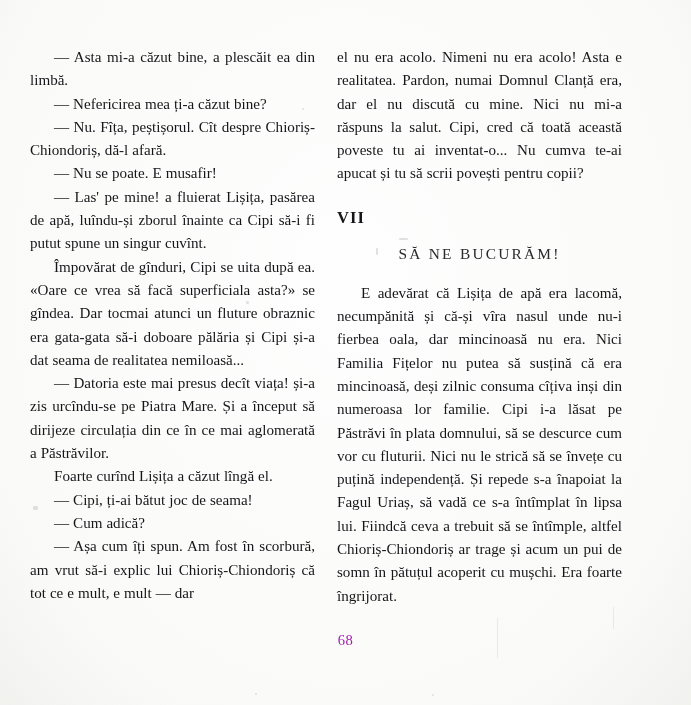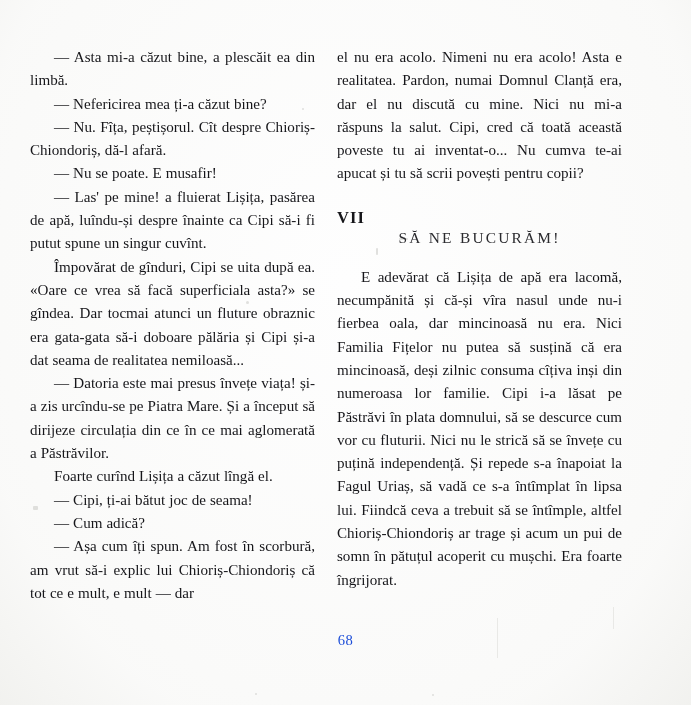--- a/index.html
+++ b/index.html
@@ -67,32 +67,33 @@
     font-weight: bold;
     font-size: 16.5px;
     letter-spacing: 1.1px;
     line-height: 20px;
   }
   .chapter-title {
     text-align: center;
     font-size: 15.4px;
     letter-spacing: 2.2px;
     line-height: 20px;
+    margin-top: 16px;
     color: #2a2a2e;
   }
   .chapter-spacer-bottom { height: 18px; }
 
   .folio {
     position: absolute;
     top: 632px;
     left: 0;
     width: 691px;
     text-align: center;
     font-size: 14.6px;
-    color: #1d4ed8;
+    color: #a21caf;
     letter-spacing: 0.5px;
   }
 
   
   .speck {
     position: absolute;
     background: #c9c9c4;
     border-radius: 50%;
     opacity: 0.55;
     pointer-events: none;
@@ -121,23 +122,23 @@
   <div class="gutter-mark" style="left:497px; top:618px; width:1px; height:40px;"></div>
   <div class="gutter-mark" style="left:613px; top:607px; width:1px; height:22px;"></div>
 
   <div class="columns">
 
     <div class="col col-left">
       <p class="para">— Asta mi-a căzut bine, a plescăit ea din limbă.</p>
       <p class="para">— Nefericirea mea ți-a căzut bine?</p>
       <p class="para">— Nu. Fîța, peștișorul. Cît despre Chioriș-Chiondoriș, dă-l afară.</p>
       <p class="para">— Nu se poate. E musafir!</p>
-      <p class="para">— Las' pe mine! a fluierat Lișița, pasărea de apă, luîndu-și despre înainte ca Cipi să-i fi putut spune un singur cuvînt.</p>
+      <p class="para">— Las' pe mine! a fluierat Lișița, pasărea de apă, luîndu-și zborul înainte ca Cipi să-i fi putut spune un singur cuvînt.</p>
       <p class="para">Împovărat de gînduri, Cipi se uita după ea. «Oare ce vrea să facă superficiala asta?» se gîndea. Dar tocmai atunci un fluture obraznic era gata-gata să-i doboare pălăria și Cipi și-a dat seama de realitatea nemiloasă...</p>
-      <p class="para">— Datoria este mai presus învețe viața! și-a zis urcîndu-se pe Piatra Mare. Și a început să dirijeze circulația din ce în ce mai aglomerată a Păstrăvilor.</p>
+      <p class="para">— Datoria este mai presus decît viața! și-a zis urcîndu-se pe Piatra Mare. Și a început să dirijeze circulația din ce în ce mai aglomerată a Păstrăvilor.</p>
       <p class="para">Foarte curînd Lișița a căzut lîngă el.</p>
       <p class="para">— Cipi, ți-ai bătut joc de seama!</p>
       <p class="para">— Cum adică?</p>
       <p class="para">— Așa cum îți spun. Am fost în scorbură, am vrut să-i explic lui Chioriș-Chiondoriș că tot ce e mult, e mult — dar</p>
     </div>
 
     <div class="col col-right">
       <p class="para cont">el nu era acolo. Nimeni nu era acolo! Asta e realitatea. Pardon, numai Domnul Clanță era, dar el nu discută cu mine. Nici nu mi-a răspuns la salut. Cipi, cred că toată această poveste tu ai inventat-o... Nu cumva te-ai apucat și tu să scrii povești pentru copii?</p>
 
       <div class="chapter-block">

